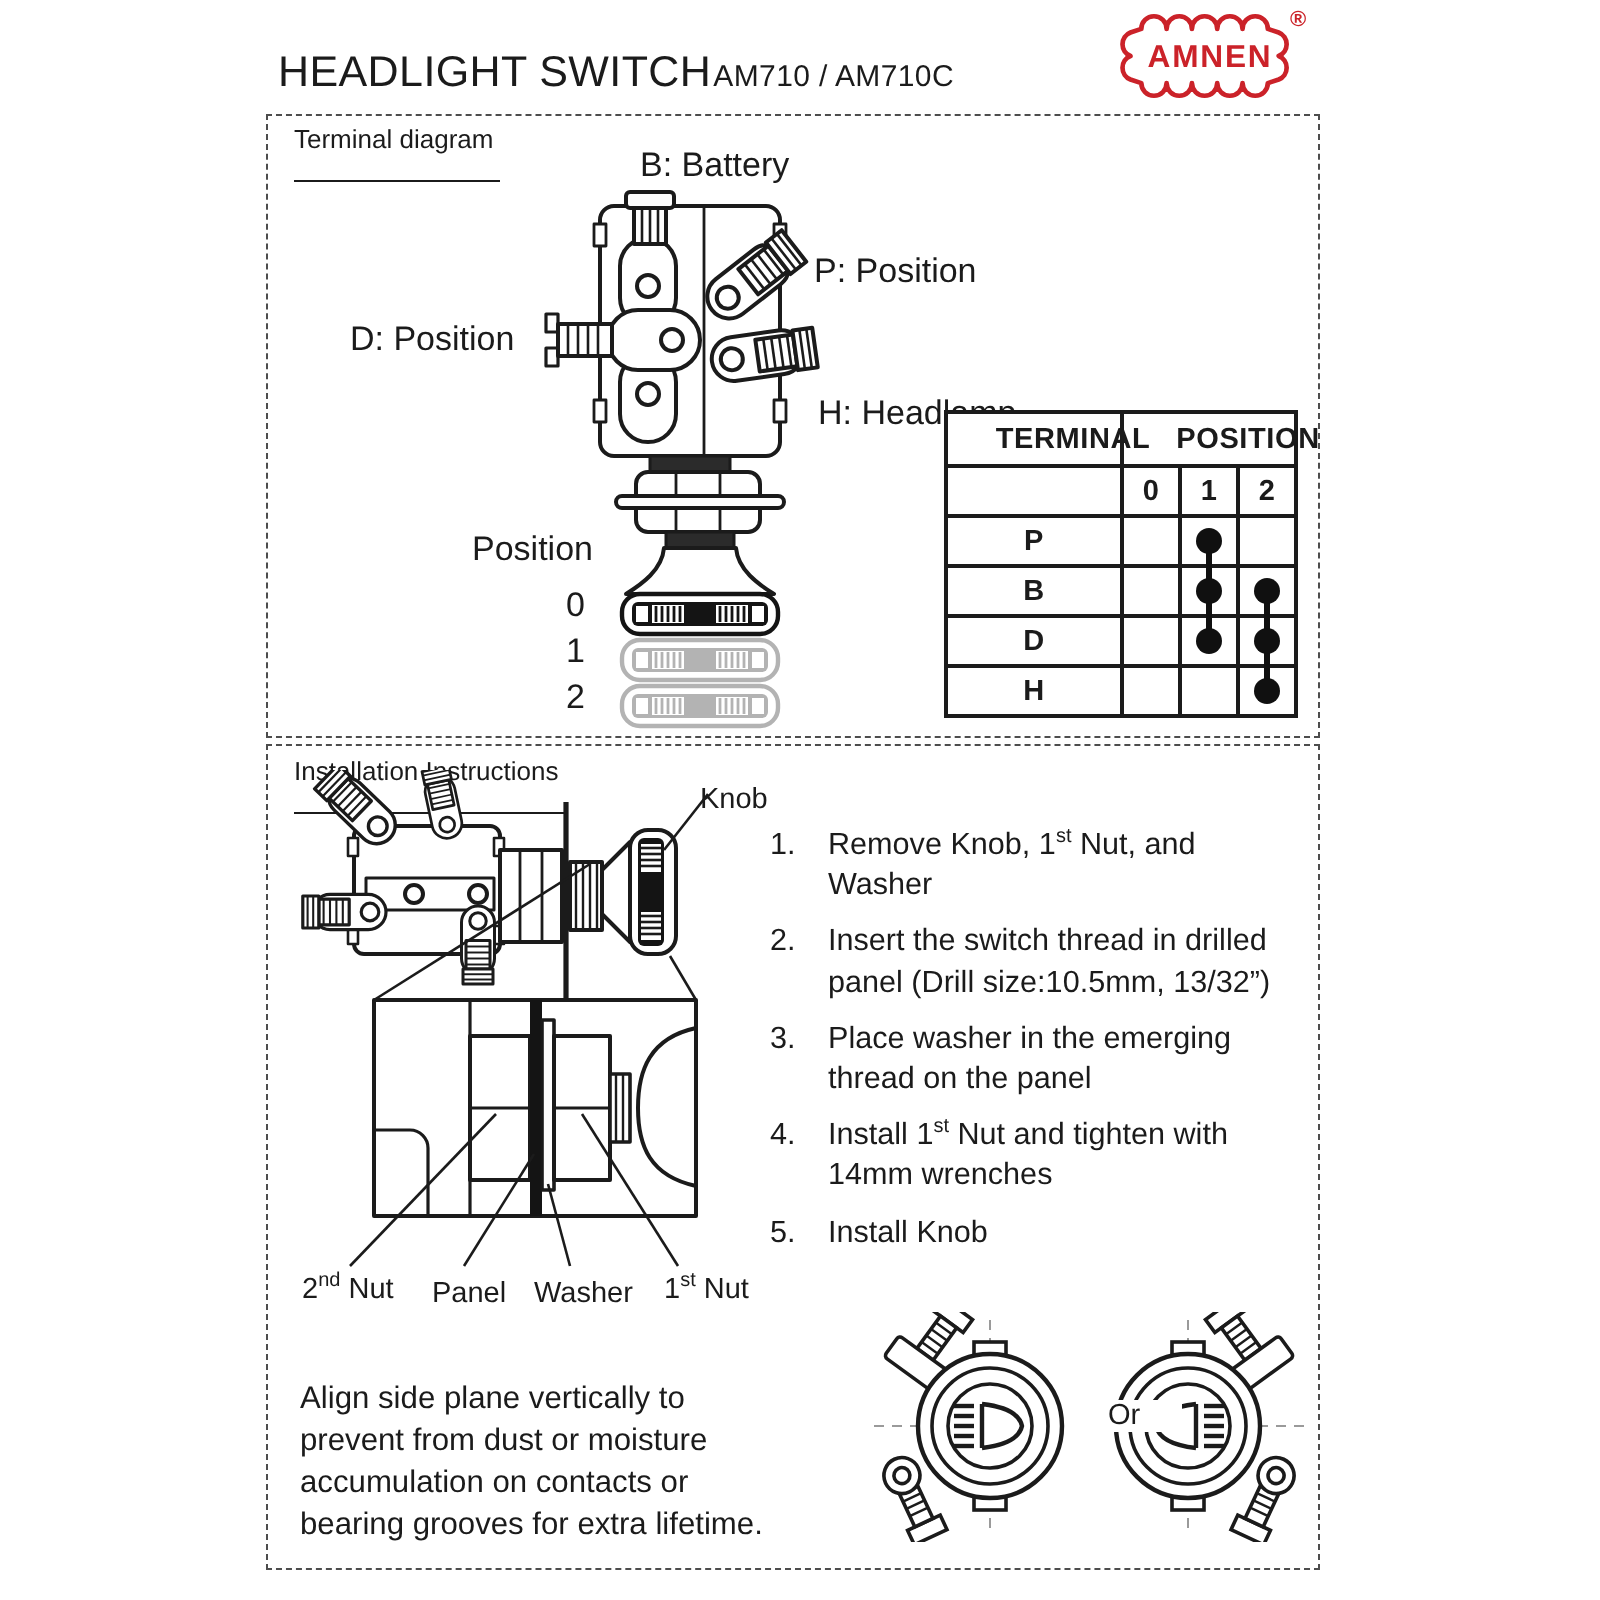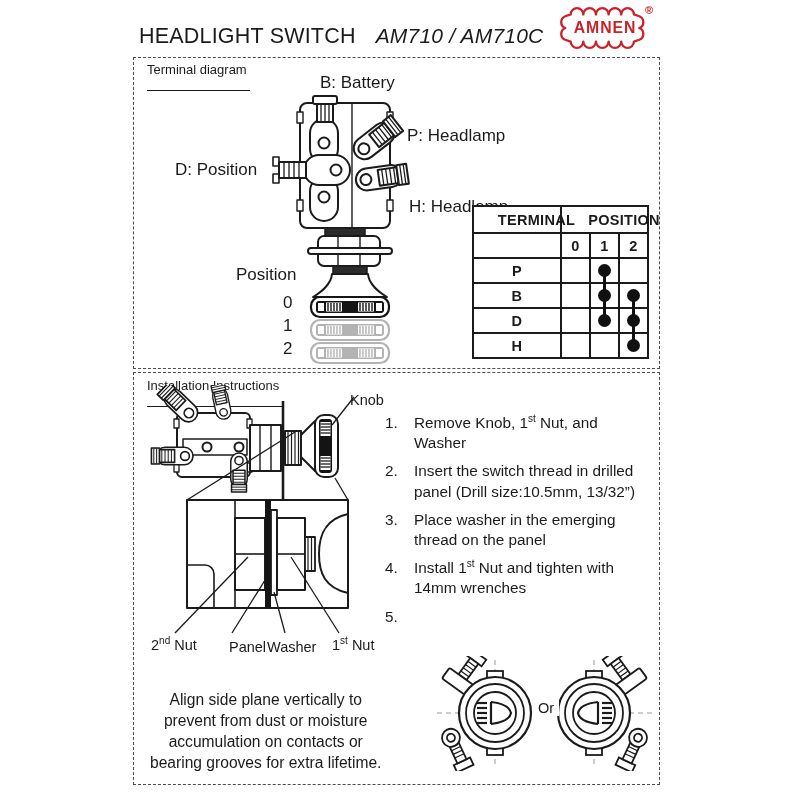--- a/index.html
+++ b/index.html
@@ -3,21 +3,21 @@
 <meta charset="utf-8">
 <style>
   html,body{margin:0;padding:0;background:#fff;}
   .page{position:relative;width:800px;height:800px;background:#fff;
         font-family:"Liberation Sans","DejaVu Sans",sans-serif;color:#1b1b1b;overflow:hidden;}
   .page *{box-sizing:border-box;}
   .abs{position:absolute;}
 
   
   #hdr-title{left:139px;top:24px;font-size:21.5px;letter-spacing:.2px;white-space:nowrap;}
-  #hdr-model{font-size:21px;margin-left:20px;font-style:italic;}
+  #hdr-model{font-size:15px;margin-left:1px;}
   #logo-wrap{left:558px;top:5px;width:100px;height:46px;}
   #logo-svg{position:absolute;left:0;top:1px;width:94px;height:44px;}
   #reg-mark{position:absolute;left:87px;top:-1px;font-size:11px;color:#cb2229;font-weight:bold;}
 
   
   .dash-box{border:1.5px dashed #4d4d4d;background:transparent;}
   #box-terminal{left:133px;top:57px;width:527px;height:312px;}
   #box-install{left:133px;top:372px;width:527px;height:413px;}
 
   
@@ -36,52 +36,52 @@
   .pos-val{font-size:17px;}
   #pos-0{left:283px;top:293px;}
   #pos-1{left:283px;top:316px;}
   #pos-2{left:283px;top:339px;}
 
   
   #fv-svg{left:272px;top:95px;width:150px;height:270px;}
   #sv-svg{left:135px;top:385px;width:265px;height:270px;}
   #knob-l{left:433px;top:656px;width:115px;height:115px;}
   #knob-r{left:541px;top:656px;width:115px;height:115px;}
-  #or-lbl{left:533px;top:700px;font-size:14.5px;background:#fff;padding:0 5px;}
+  #or-lbl{left:533px;top:700px;font-size:14.5px;background:#fff;padding:0 21px;}
 
   
   #tbl{left:472px;top:205px;border:2.2px solid #1b1b1b;background:#fff;font-weight:600;}
   .t-row{display:grid;grid-template-columns:86px 29px 29px 29px;}
   .t-row.t-head{grid-template-columns:86px 87px;}
   .t-head .t-cell{height:25px;padding-left:39px;}
   .t-sub .t-cell, #tbl-body .t-cell{height:23px;}
   .t-sub, #tbl-body .t-row{border-top:2.2px solid #1b1b1b;}
   .t-cell{display:flex;align-items:center;justify-content:center;position:relative;
           font-size:14.5px;letter-spacing:.3px;border-left:2.2px solid #1b1b1b;}
   .t-cell:first-child{border-left:none;}
   .dot{width:13px;height:13px;border-radius:50%;background:#101010;position:relative;z-index:2;}
   .conn{position:absolute;left:50%;width:2.6px;margin-left:-1.3px;background:#101010;z-index:1;}
   .conn.up{top:-2.2px;height:calc(50% + 2.2px);}
   .conn.down{bottom:-2.2px;height:calc(50% + 2.2px);}
 
   
   .small-label{font-size:14.5px;white-space:nowrap;}
   #lbl-knob{left:350px;top:392px;}
   #pl-0{left:151px;top:637px;text-align:right;}
-  #pl-1{left:216px;top:639px;margin-left:13px;}
+  #pl-1{left:216px;top:639px;}
   #pl-2{left:267px;top:639px;}
   #pl-3{left:332px;top:637px;text-align:right;}
   sup{font-size:10px;vertical-align:super;line-height:0;}
 
   #steps{left:385px;top:413px;display:flex;flex-direction:column;gap:8px;}
   .step{display:flex;font-size:15.3px;line-height:1.32;}
   .step-num{width:29px;flex:none;}
   .step-text{white-space:pre-line;width:240px;}
 
-  #rec-body{left:150px;top:689px;font-size:15.6px;line-height:21px;white-space:pre-line;text-align:center;}
+  #rec-body{left:150px;top:689px;font-size:15.6px;line-height:21px;white-space:pre-line;}
 </style>
 </head>
 <body>
 
 <svg width="0" height="0" style="position:absolute" aria-hidden="true">
   <defs>
 
     <g id="capterm">
       <rect x="0" y="-11" width="46" height="22" rx="11" fill="#fff"></rect>
       <circle cx="10" cy="0" r="5.5" fill="#fff"></circle>
@@ -218,21 +218,21 @@
       <g color="#b3b3b3">
           <use href="#disc" transform="translate(39,225)"></use>
         </g>
       <g color="#b3b3b3">
           <use href="#disc" transform="translate(39,248)"></use>
         </g>
     </g>
   </svg>
 
   <span class="abs dia-label" id="lbl-b">B: Battery</span>
-  <span class="abs dia-label" id="lbl-p">P: Headlamp</span>
+  <span class="abs dia-label" id="lbl-p">P: Position</span>
   <span class="abs dia-label" id="lbl-d">D: Position</span>
   <span class="abs dia-label" id="lbl-h">H: Headlamp</span>
   <span class="abs dia-label" id="lbl-pos">Position</span>
   <span class="abs pos-val" id="pos-0">0</span>
   <span class="abs pos-val" id="pos-1">1</span>
   <span class="abs pos-val" id="pos-2">2</span>
 
   <div class="abs" id="tbl">
     <div class="t-row t-head">
       <div class="t-cell">TERMINAL</div>
@@ -387,20 +387,21 @@
       <span class="step-text"><span>Place washer in the emerging
 thread on the panel</span><sup></sup><span></span></span>
     </div>
     <div class="step">
       <span class="step-num">4.</span>
       <span class="step-text"><span>Install 1</span><sup>st</sup><span> Nut and tighten with
 14mm wrenches</span></span>
     </div>
     <div class="step">
       <span class="step-num">5.</span>
+      <span class="step-text"><span>Install Knob</span><sup></sup><span></span></span>
     </div>
   </div>
 
   <div class="abs" id="rec-body">Align side plane vertically to
 prevent from dust or moisture
 accumulation on contacts or
 bearing grooves for extra lifetime.</div>
 
   <svg class="abs" id="knob-l" viewBox="0 0 115 115">
     <use href="#knobfront"></use>

